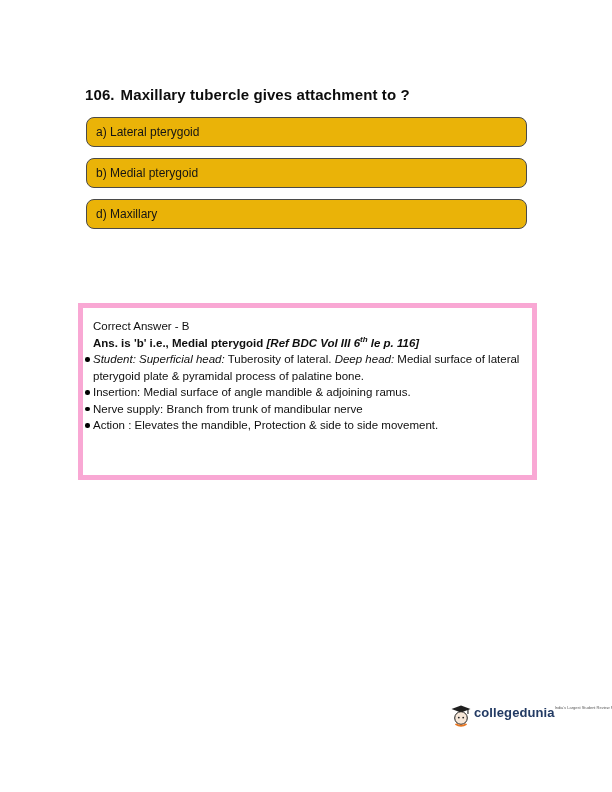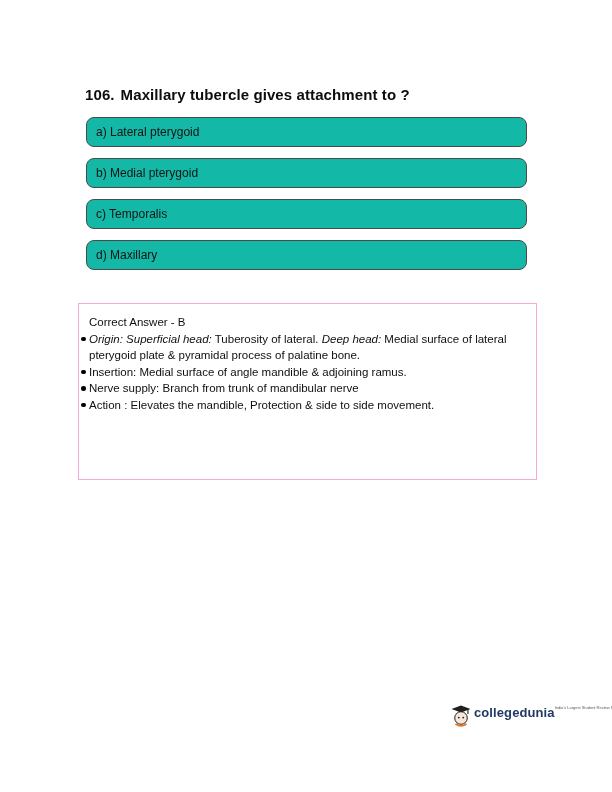--- a/index.html
+++ b/index.html
@@ -27,34 +27,34 @@
     width:441px;
     display:flex;
     flex-direction:column;
     gap:11px;
   }
   .option{
     box-sizing:border-box;
     height:30px;
     border:1px solid #4a4a4a;
     border-radius:8px;
-    background:#14b8a6;
+    background:#eab308;
     display:flex;
     align-items:center;
     padding-left:9px;
     font-size:12px;
     color:#141414;
   }
   .answer-box{
     position:absolute;
     box-sizing:border-box;
     left:78px;top:303px;
     width:459px;
     min-height:177px;
-    border:1px solid #f9a8d4;
+    border:5px solid #f9a8d4;
     background:#ffffff;
     padding:10px 12px 8px 10px;
     font-size:11.5px;
     line-height:16.5px;
     color:#0f0f0f;
   }
   .answer-box .bold{font-weight:bold;}
   .answer-box .it{font-style:italic;}
   .answer-box .bold-it{font-weight:bold;font-style:italic;}
   .answer-box sup{font-size:8px;line-height:0;}
@@ -108,31 +108,29 @@
   </div>
 
   <div class="options">
     <div class="option">
       <span>a) Lateral pterygoid</span>
     </div>
     <div class="option">
       <span>b) Medial pterygoid</span>
     </div>
     <div class="option">
-      <span>c) Temporalis</span>
-    </div>
-    <div class="option">
       <span>d) Maxillary</span>
     </div>
   </div>
 
   <div class="answer-box">
     <div>Correct Answer - B</div>
+    <div><span class="bold">Ans. is 'b' i.e., Medial pterygoid </span><span class="bold-it">[Ref BDC Vol III 6</span><sup class="bold-it">th</sup><span class="bold-it"> le p. 116]</span></div>
     <ul class="ans-bullets">
-      <li><span class="it">Origin: </span><span class="it">Superficial head:</span><span> Tuberosity of lateral. </span><span class="it">Deep head:</span><span> Medial surface of lateral pterygoid plate &amp; pyramidal process of palatine bone.</span></li>
+      <li><span class="it">Student: </span><span class="it">Superficial head:</span><span> Tuberosity of lateral. </span><span class="it">Deep head:</span><span> Medial surface of lateral pterygoid plate &amp; pyramidal process of palatine bone.</span></li>
       <li><span>Insertion: Medial surface of angle mandible &amp; adjoining ramus.</span></li>
       <li><span>Nerve supply: Branch from trunk of mandibular nerve</span></li>
       <li><span>Action : Elevates the mandible, Protection &amp; side to side movement.</span></li>
     </ul>
   </div>
 
   <div class="brand">
     <span>
       <svg width="20" height="22" viewBox="0 0 20 22" aria-hidden="true">
         <polygon points="10,0.5 19.5,4 10,7.5 0.5,4" fill="#1f1f1f"></polygon>

